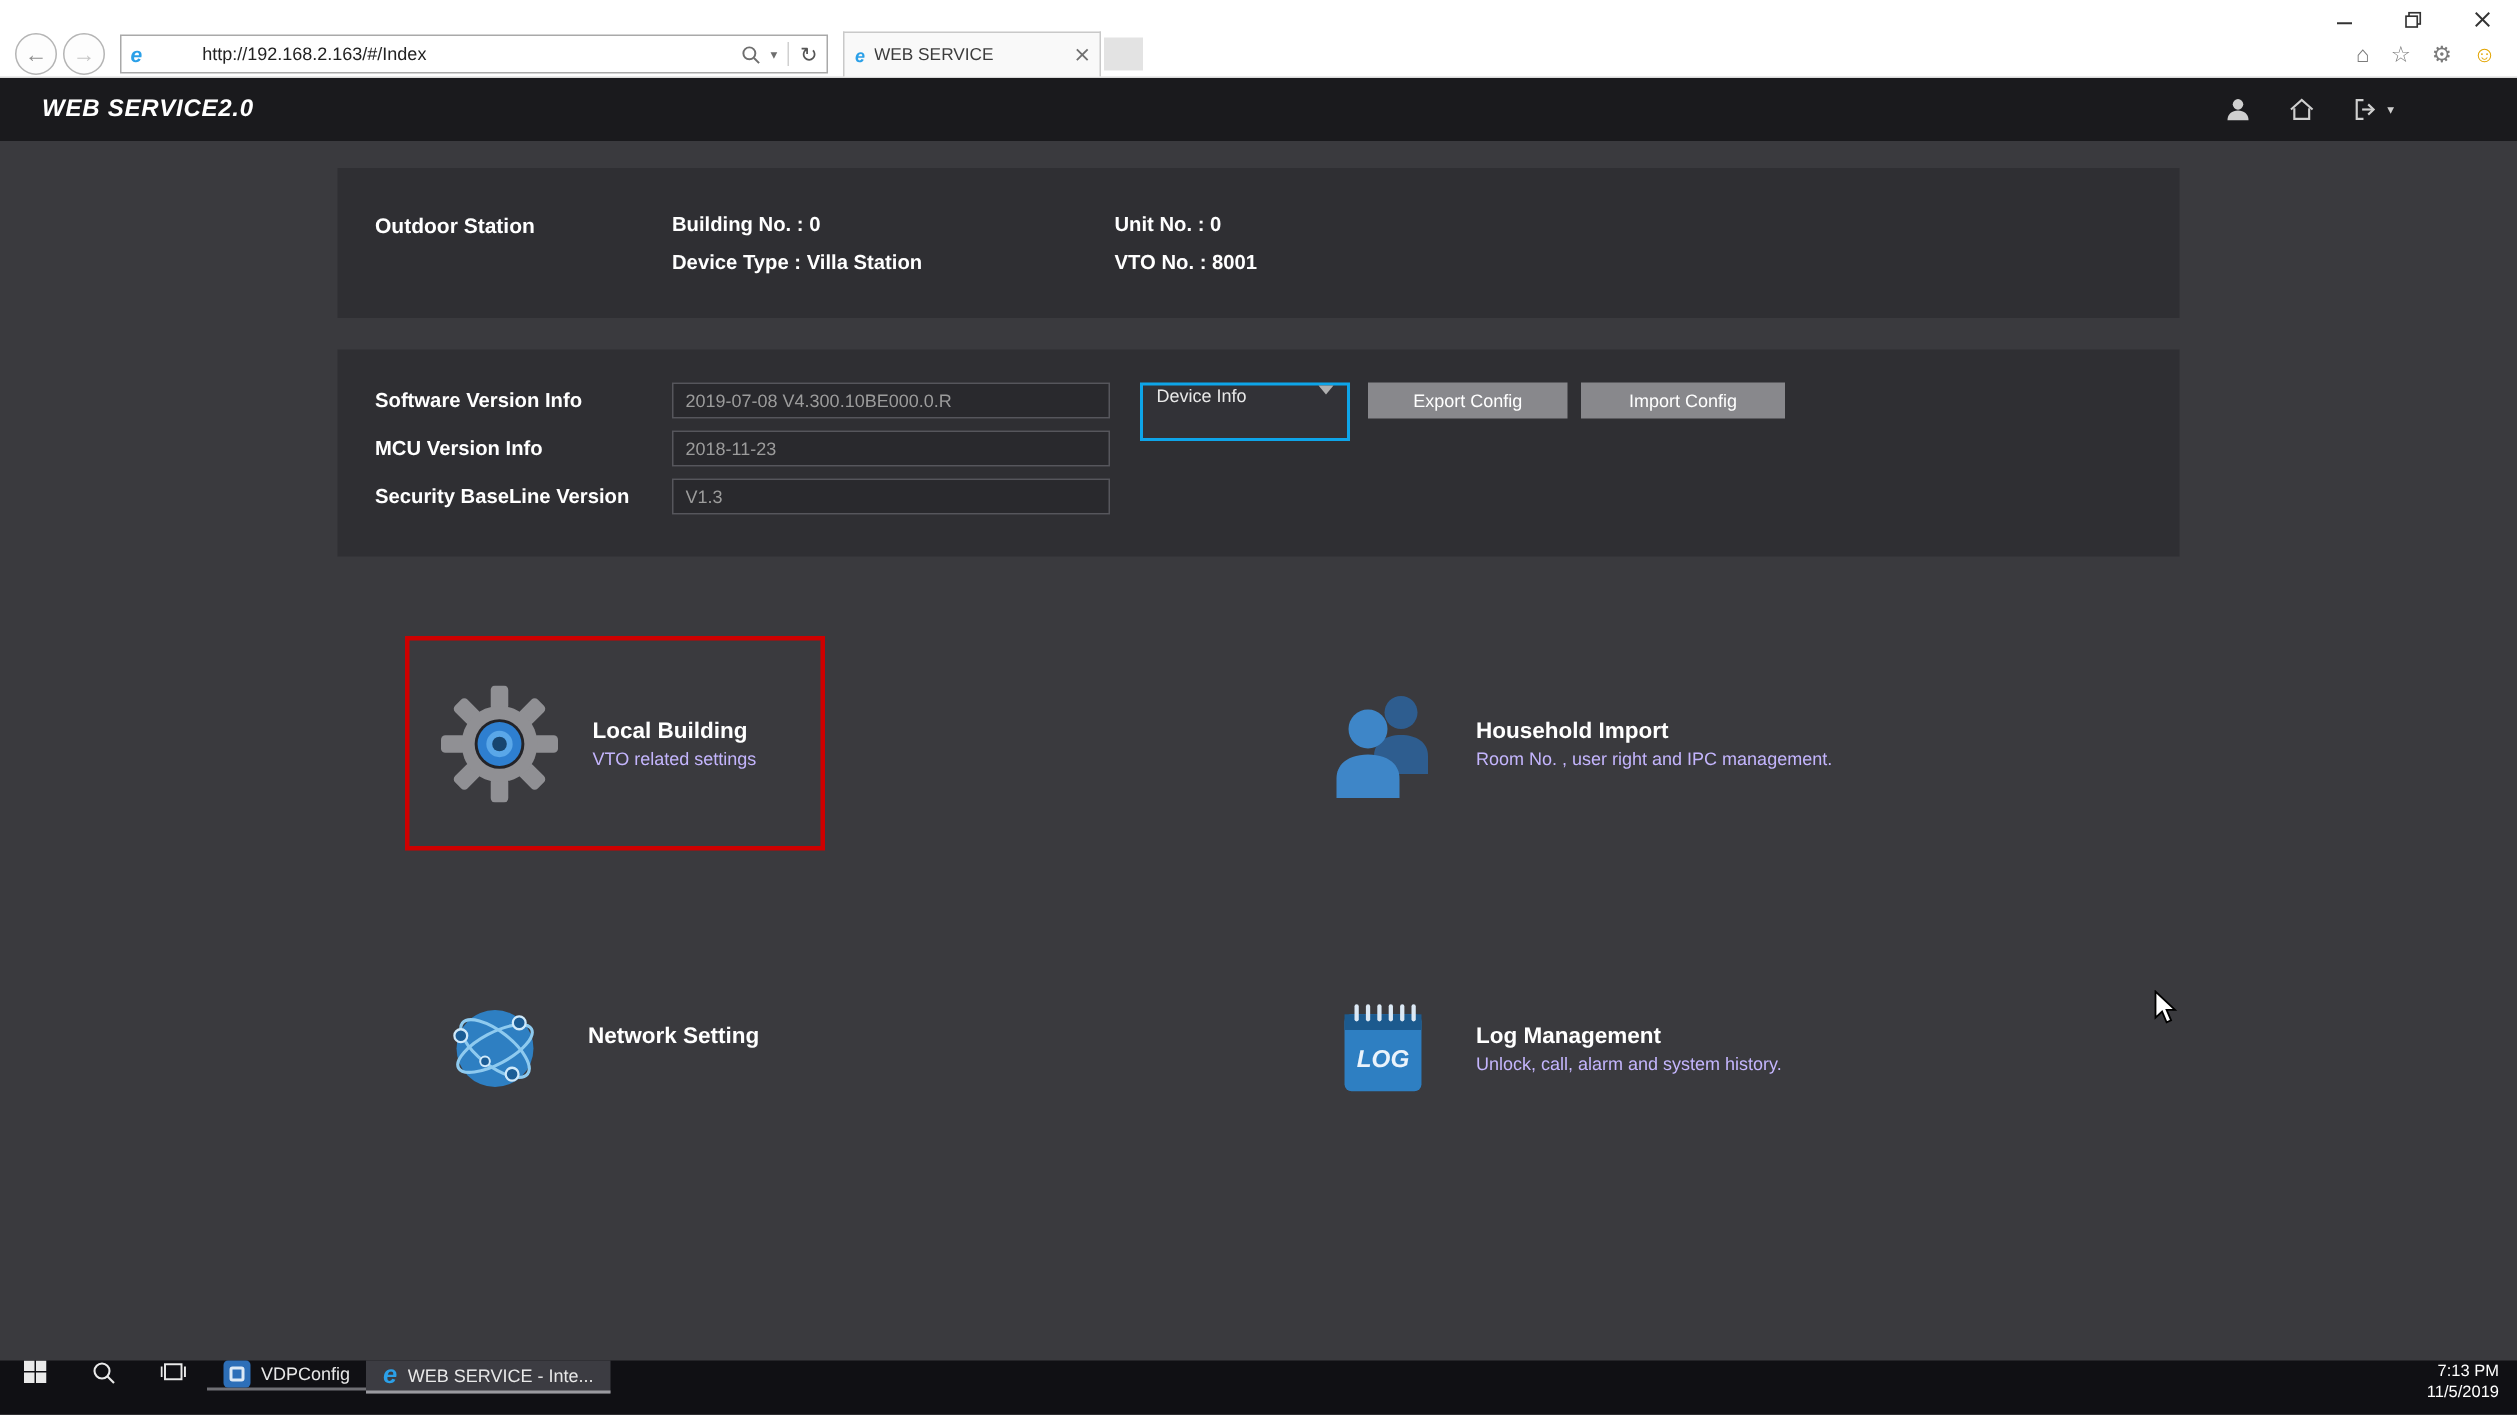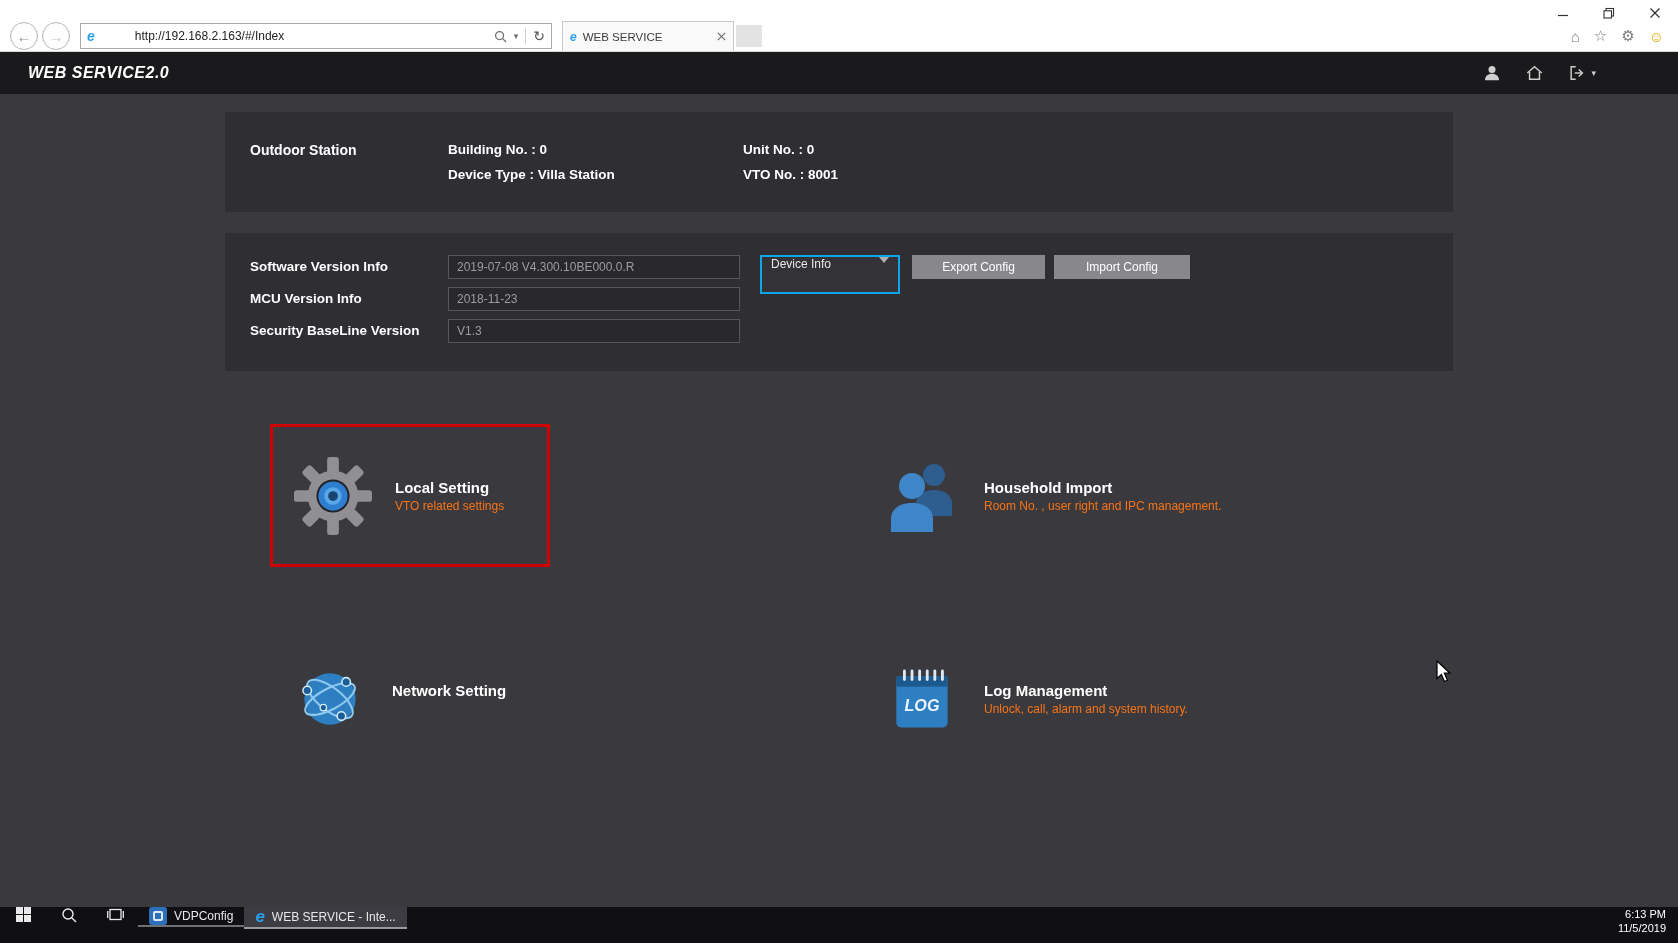--- a/index.html
+++ b/index.html
@@ -48,21 +48,21 @@
   .btn-import { left:829px; width:136px; }
 
   
   .tile { position:absolute; display:flex; align-items:center; gap:22px; padding-left:20px; }
   .tile-local { left:270px; top:330px; width:280px; height:143px; border:3px solid #ce0000; }
   .tile-household { left:862px; top:330px; width:460px; height:143px; }
   .tile-network { left:270px; top:545px; width:460px; height:120px; }
   .tile-log { left:862px; top:545px; width:460px; height:120px; }
   .tile-text { display:flex; flex-direction:column; }
   .tile-title { color:#ffffff; font-size:15px; font-weight:bold; }
-  .tile-sub { color:#f97316; font-size:12px; margin-top:3px; min-height:14px; white-space:nowrap; }
+  .tile-sub { color:#c4b5fd; font-size:12px; margin-top:3px; min-height:14px; white-space:nowrap; }
   .tile-icon { width:80px; height:86px; flex:0 0 80px; display:flex; align-items:center; justify-content:center; }
 
   
   .taskbar { position:absolute; bottom:0; left:0; width:100%; height:36px; background:#101014; display:flex; align-items:flex-start; }
   .tb-btn { width:46px; display:flex; align-items:center; justify-content:center; }
   .tb-app { display:flex; align-items:center; gap:7px; padding:0 11px; color:#e8e8e8; font-size:12px; border-bottom:2px solid #6f6f74; max-width:170px; }
   .tb-app.active { background:#3c3c42; border-bottom-color:#9a9aa0; }
   .tb-app-label { white-space:nowrap; overflow:hidden; }
   .tb-spacer { flex:1; }
   .tb-clock { display:flex; flex-direction:column; justify-content:center; align-items:flex-end; color:#ffffff; font-size:11px; line-height:14px; padding-right:12px; }
@@ -202,21 +202,21 @@
             <rect x="34" y="0" width="12" height="17" rx="3" transform="rotate(315 40 40)"></rect>
             <circle cx="40" cy="40" r="26"></circle>
           </g>
           <circle cx="40" cy="40" r="17" fill="#232327"></circle>
           <circle cx="40" cy="40" r="15" fill="#2e7fd0"></circle>
           <circle cx="40" cy="40" r="9" fill="#5aa7e8"></circle>
           <circle cx="40" cy="40" r="5" fill="#17456f"></circle>
         </svg>
       </span>
       <span class="tile-text">
-        <span class="tile-title">Local Setting</span>
+        <span class="tile-title">Local Building</span>
         <span class="tile-sub">VTO related settings</span>
       </span>
     </div>
 
     <div class="tile tile-household">
       <span class="tile-icon">
         <svg viewBox="0 0 80 80" width="80" height="84">
           <g fill="#2e5d8f">
             <circle cx="52" cy="19" r="11"></circle>
             <path d="M34 60 v-12 c0-9 7.5-14 18-14 s18 5 18 14 v12 z"></path>
@@ -304,21 +304,21 @@
       <span class="tb-app-label">VDPConfig</span>
     </div>
     <div class="tb-app active">
       <span class="ie-glyph-big">e</span>
       <span class="tb-app-label">WEB SERVICE - Inte...</span>
     </div>
 
     <div class="tb-spacer"></div>
 
     <div class="tb-clock">
-      <span>6:13 PM</span>
+      <span>7:13 PM</span>
       <span>11/5/2019</span>
     </div>
   </div>
 
   <svg class="cursor" width="18" height="24" viewBox="0 0 18 24">
     <path d="M1 1 L1 18.5 L5.4 14.4 L8.4 21.5 L11.4 20.2 L8.4 13.2 L14 13.2 Z" fill="#ffffff" stroke="#000000" stroke-width="1.2"></path>
   </svg>
 
 </div>
 

